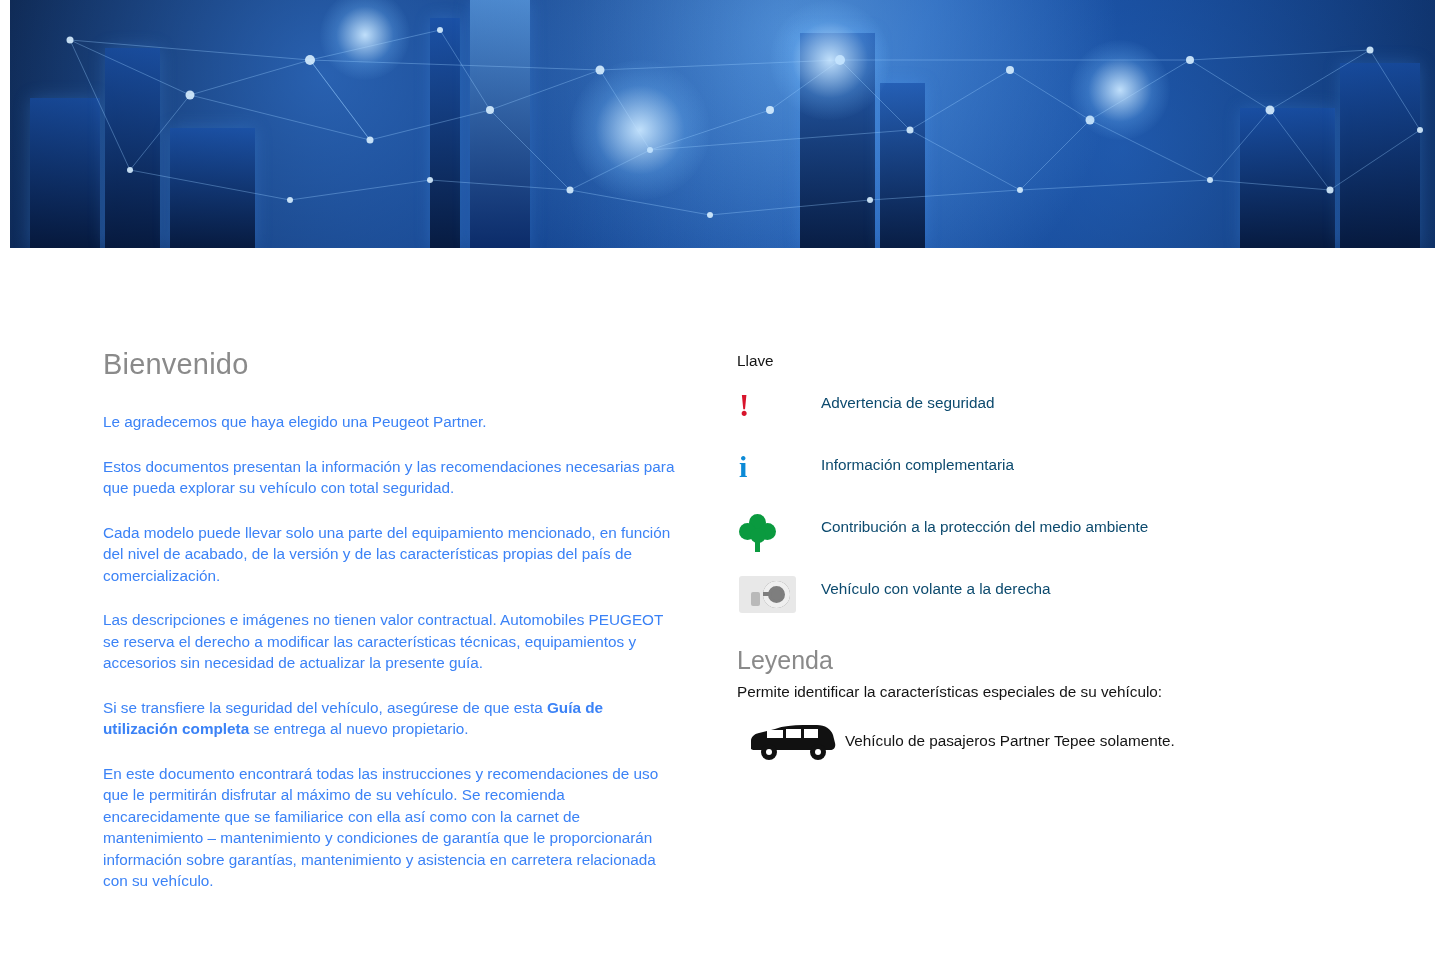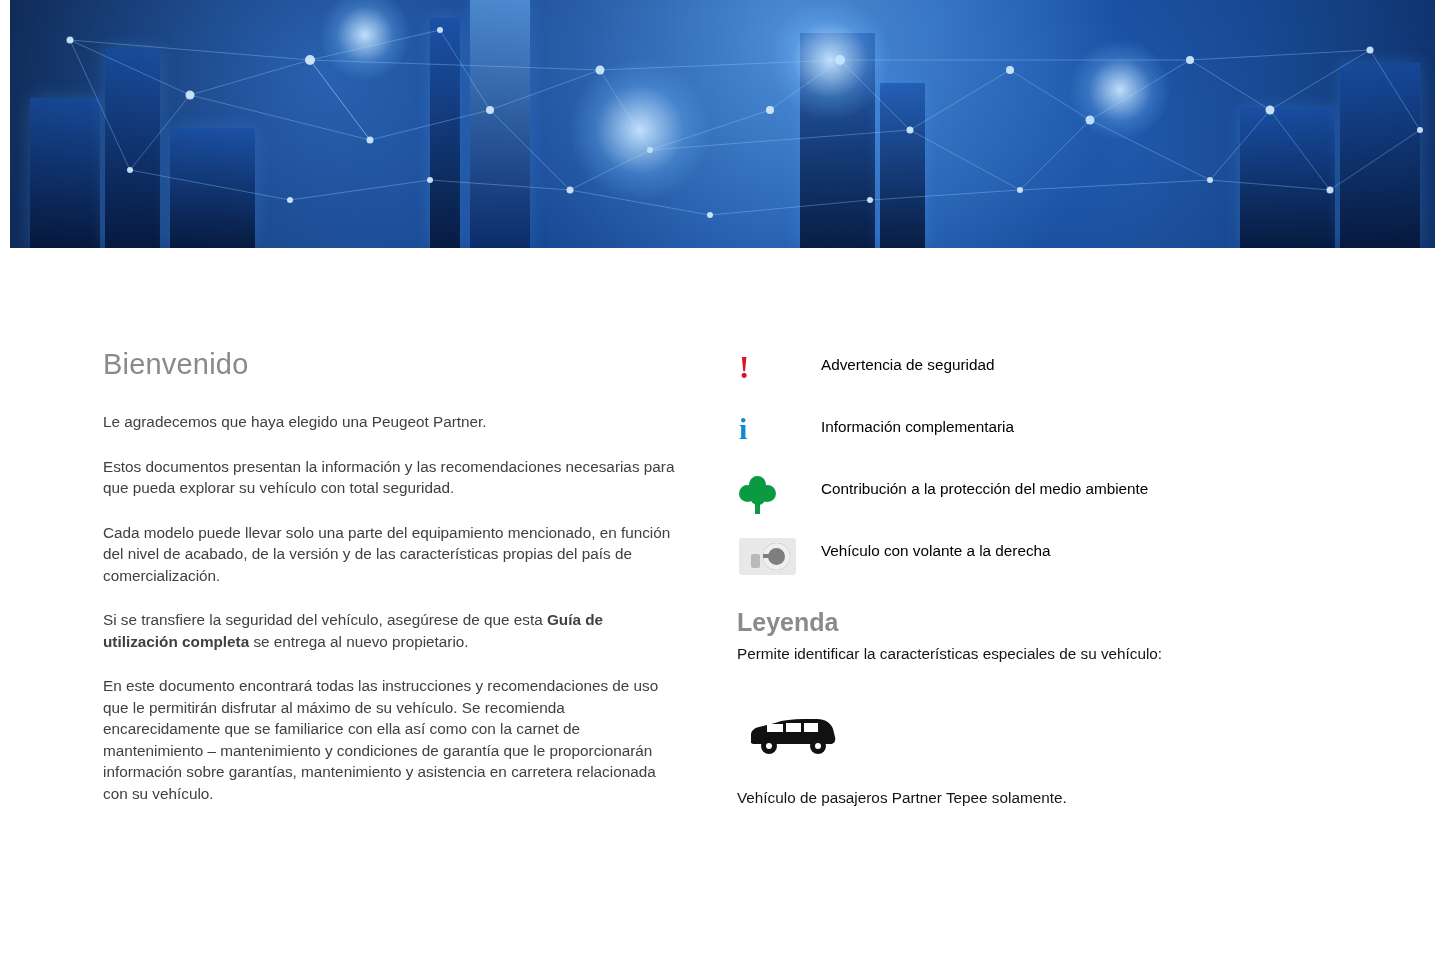--- a/index.html
+++ b/index.html
@@ -81,21 +81,21 @@
     font-size: 29px;
     font-weight: 400;
     color: #8a8a8a;
     margin: 0 0 30px 0;
     letter-spacing: 0.2px;
   }
   p.body {
     font-size: 15.3px;
     line-height: 21.5px;
     margin: 0 0 23px 0;
-    color: #404040;
+    color: #3b82f6;
   }
   p.body:last-child { margin-bottom: 0; }
   b { font-weight: 700; }
 
   
   .llave-title {
     font-size: 15.3px;
     color: #141414;
     margin: 0 0 20px 0;
   }
@@ -109,21 +109,21 @@
     width: 82px;
     flex: 0 0 82px;
     display: flex;
     align-items: center;
     justify-content: flex-start;
     padding-left: 2px;
   }
   .key-text {
     font-size: 15.3px;
     line-height: 21px;
-    color: #000000;
+    color: #0c4a6e;
     padding-top: 2px;
   }
 
   .glyph-warning {
     color: #d8142c;
     font-size: 31px;
     font-weight: 700;
     line-height: 1;
     font-family: "Liberation Serif", serif;
   }
@@ -195,33 +195,33 @@
   .wheel-left .seat { left: 36px; }
   
   .wheel-right .rim  { right: 6px; }
   .wheel-right .hub  { right: 14px; }
   .wheel-right .spoke{ right: 19px; }
   .wheel-right .seat { left: 12px; }
 
   
   h2.leyenda {
     font-size: 25px;
-    font-weight: 700;
+    font-weight: 400;
     color: #8a8a8a;
     margin: 26px 0 8px 0;
   }
   .leyenda-sub {
     font-size: 15.3px;
     color: #141414;
     margin: 0 0 18px 0;
   }
   .veh-row {
     display: flex;
+    align-items: center;
     margin-bottom: 22px;
-    flex-direction: column;
   }
   .veh-icon {
     width: 108px;
     flex: 0 0 108px;
     display: flex;
     justify-content: center;
     align-items: center;
   }
   .veh-text {
     font-size: 15.3px;
@@ -294,30 +294,32 @@
 </div>
 
 <div class="page">
 
   <div class="col-left">
     <h1 class="welcome">Bienvenido</h1>
 
     <p class="body">Le agradecemos que haya elegido una Peugeot Partner.</p>
     <p class="body">Estos documentos presentan la información y las recomendaciones necesarias para que pueda explorar su vehículo con total seguridad.</p>
     <p class="body">Cada modelo puede llevar solo una parte del equipamiento mencionado, en función del nivel de acabado, de la versión y de las características propias del país de comercialización.</p>
+    <p class="body">Las descripciones e imágenes no tienen valor contractual. Automobiles PEUGEOT se reserva el derecho a modificar las características técnicas, equipamientos y accesorios sin necesidad de actualizar la presente guía.</p>
 
     <p class="body">
       <span>Si se transfiere la seguridad del vehículo, asegúrese de que esta </span><b>Guía de utilización completa</b><span> se entrega al nuevo propietario.</span>
     </p>
 
     <p class="body">En este documento encontrará todas las instrucciones y recomendaciones de uso que le permitirán disfrutar al máximo de su vehículo. Se recomienda encarecidamente que se familiarice con ella así como con la carnet de mantenimiento – mantenimiento y condiciones de garantía que le proporcionarán información sobre garantías, mantenimiento y asistencia en carretera relacionada con su vehículo.</p>
   </div>
 
   <div class="col-right">
 
+    <p class="llave-title">Llave</p>
 
     <div class="key-row">
       <div class="key-icon">
         <span class="glyph-warning">!</span>
       </div>
       <div class="key-text">Advertencia de seguridad</div>
     </div>
 
     <div class="key-row">
       <div class="key-icon">

